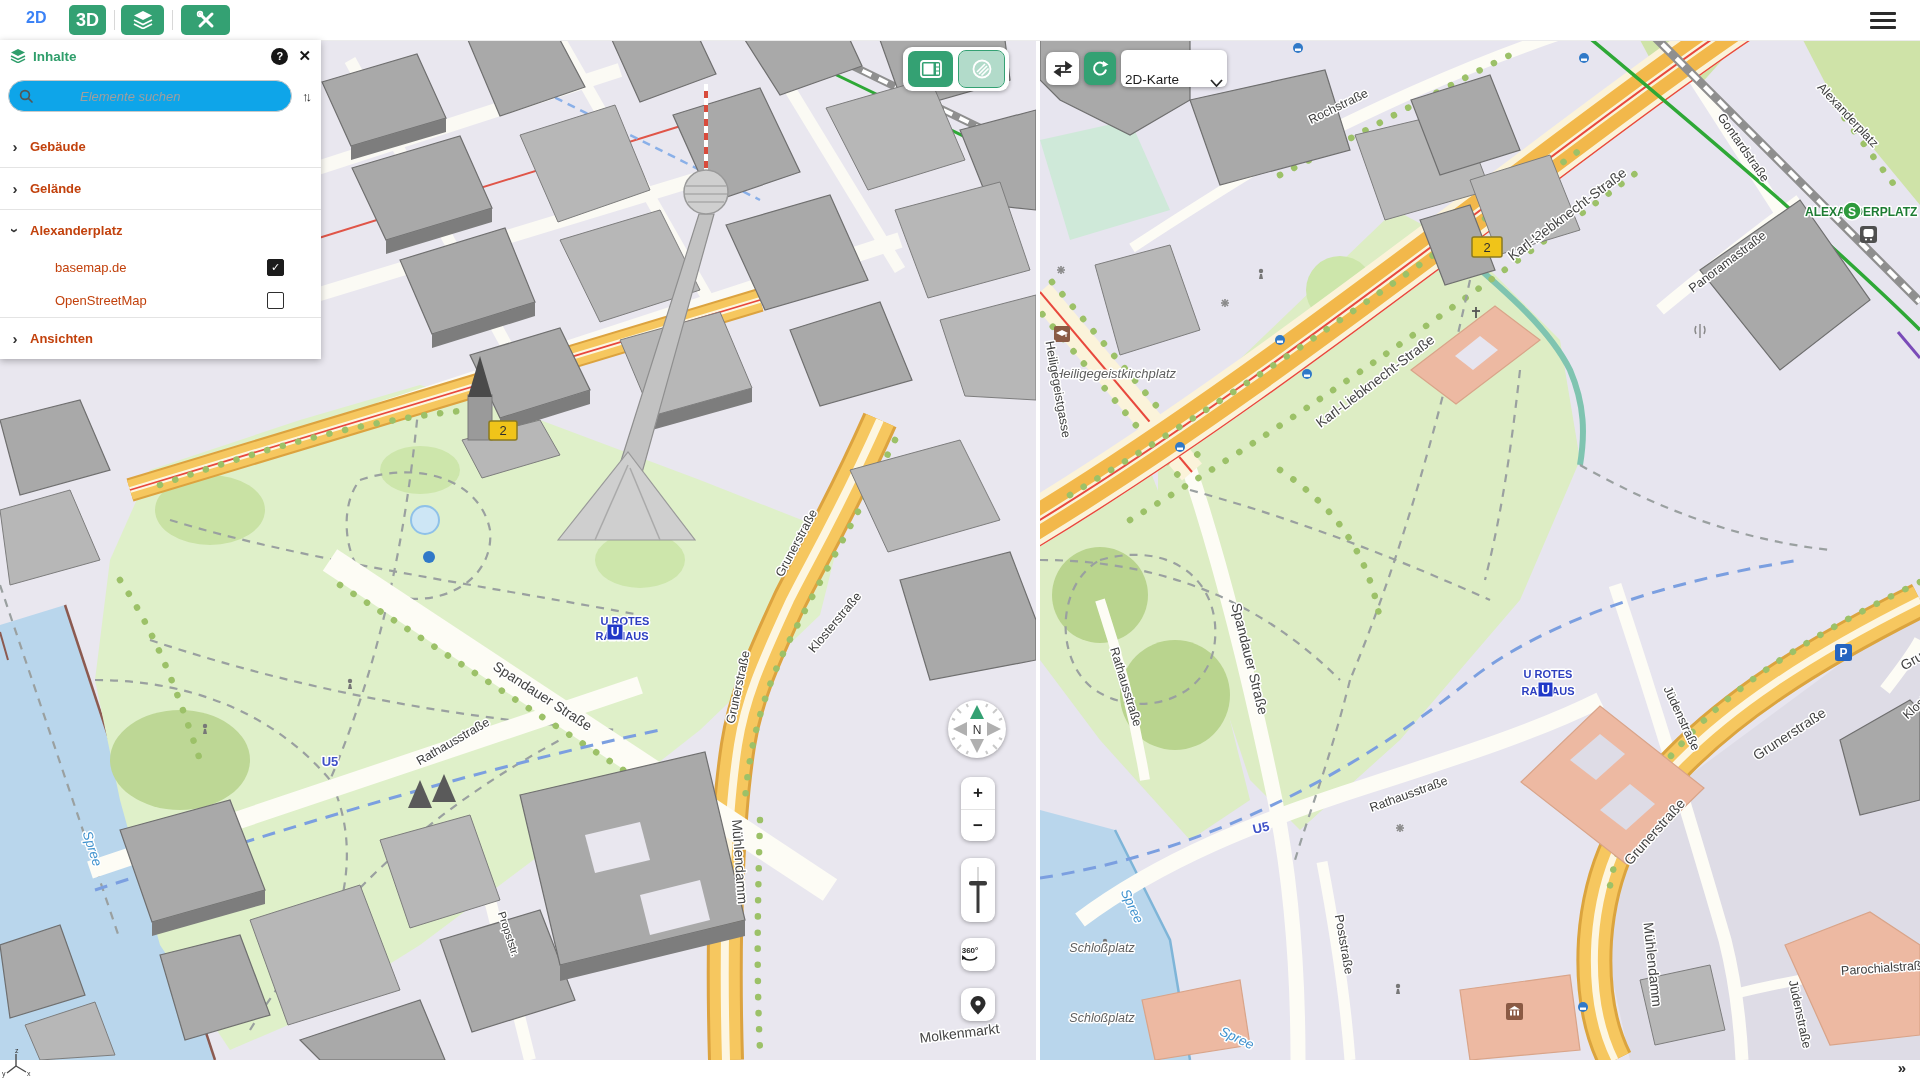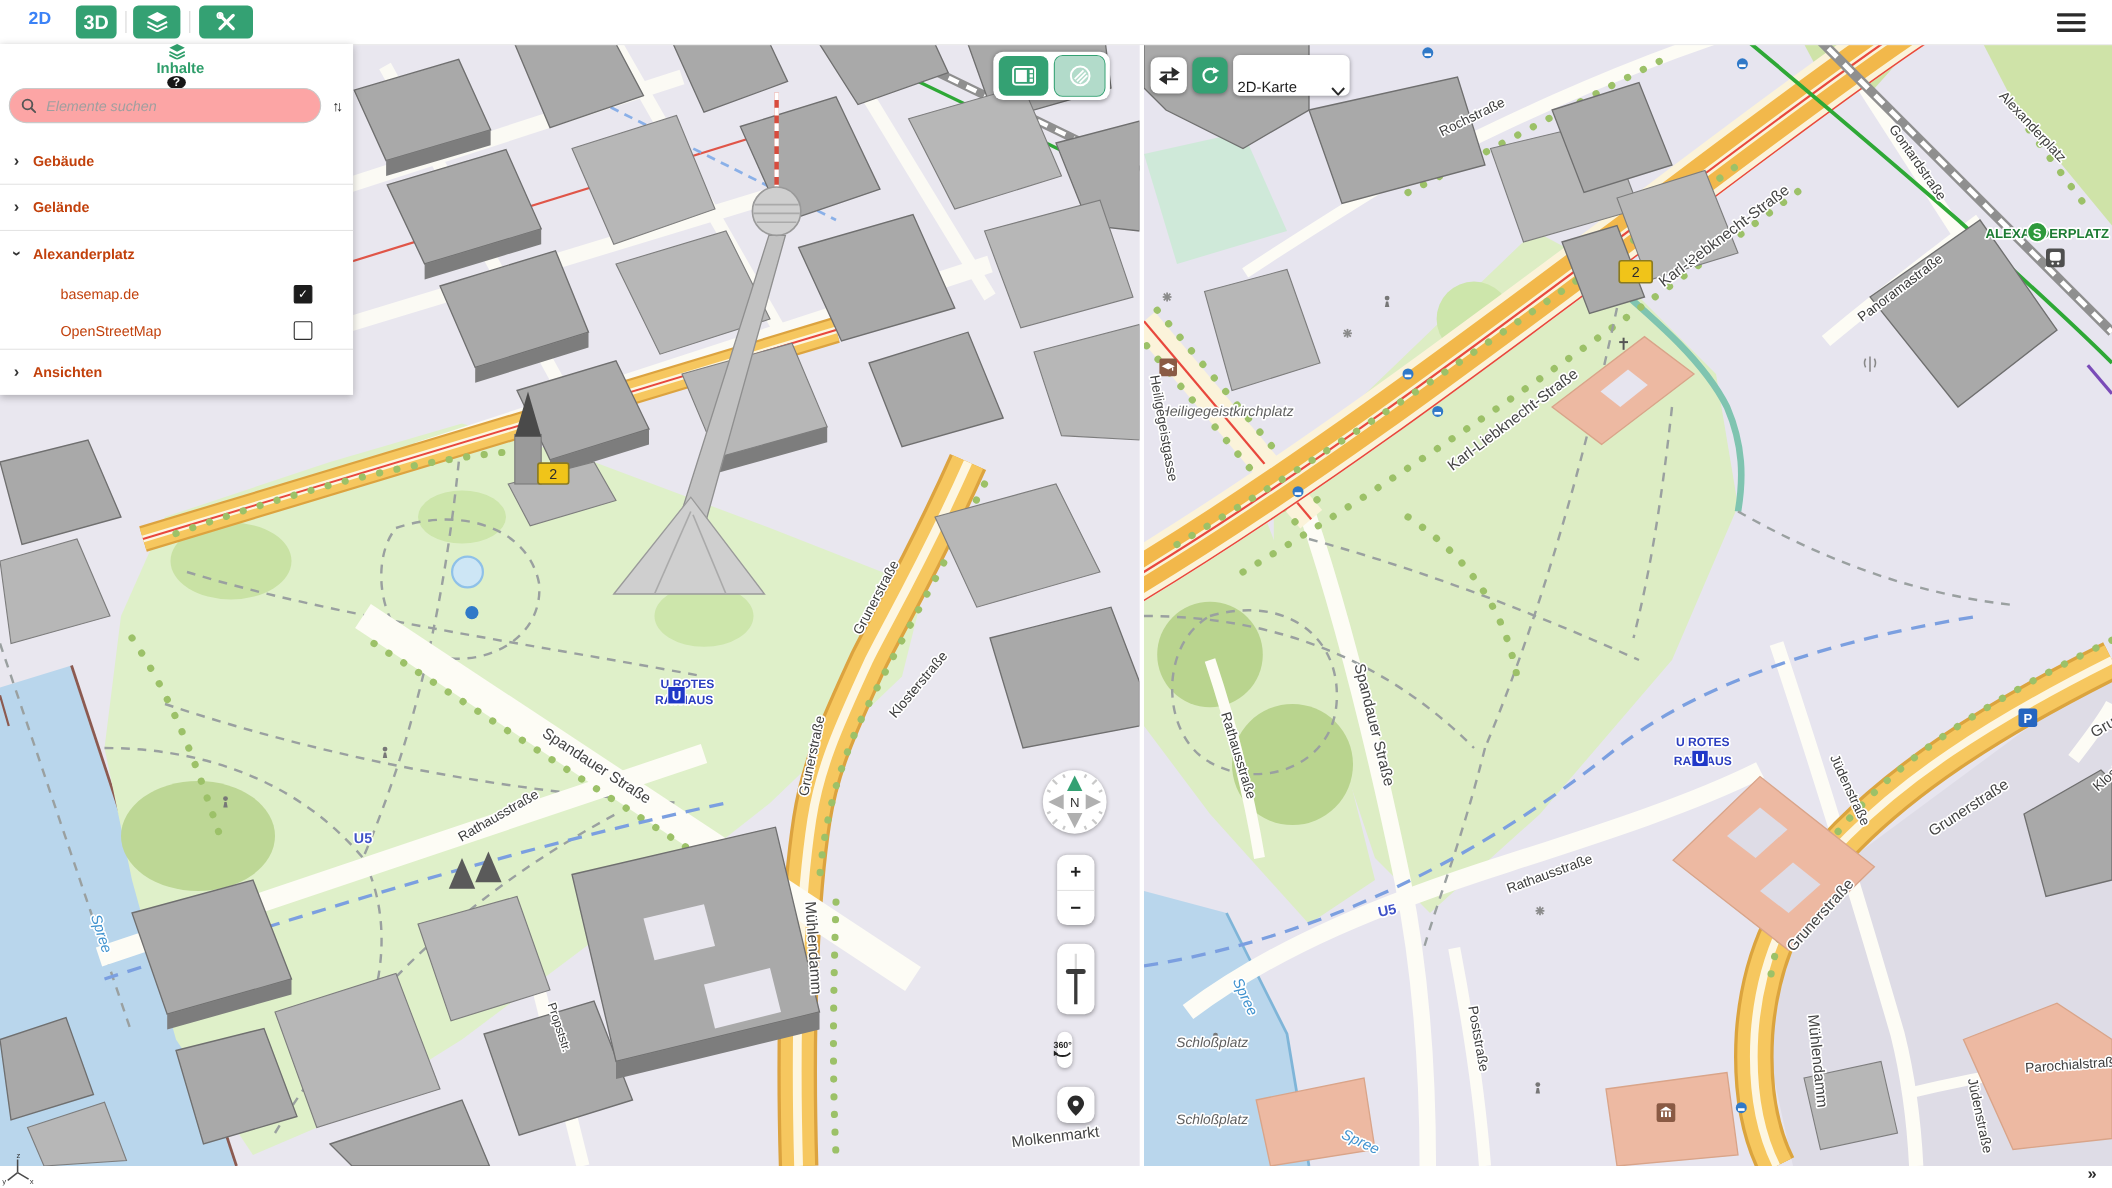--- a/index.html
+++ b/index.html
@@ -16,26 +16,26 @@
   .burger div{height:3px;background:#2b2b2b;border-radius:1px;margin-bottom:4px;}
   
   .pane{position:absolute;top:40px;height:1020px;overflow:hidden;background:#e9e7ef;}
   .pane-left{left:0;width:1036px;}
   .pane-right{left:1040px;width:880px;}
   .footer{position:absolute;left:0;top:1060px;width:1920px;height:20px;background:#fff;z-index:30;}
   .expand{position:absolute;right:14px;top:1059px;font-size:15px;font-weight:bold;color:#2b2b2b;z-index:45;cursor:pointer;}
   .axis{position:absolute;left:2px;top:1048px;z-index:45;}
   
   .panel{position:absolute;left:0;top:40px;width:321px;background:#fff;z-index:50;box-shadow:0 2px 7px rgba(0,0,0,.28);}
-  .phead{height:32px;display:flex;align-items:center;padding:0 10px;flex-direction:column;}
+  .phead{height:32px;display:flex;align-items:center;padding:0 10px;}
   .ptitle{color:#2f9e6b;font-size:13.5px;font-weight:bold;margin-left:7px;flex:1;}
   .phelp{width:17px;height:17px;border-radius:50%;background:#161616;color:#fff;font-size:11px;font-weight:bold;display:flex;align-items:center;justify-content:center;cursor:pointer;}
   .pclose{margin-left:10px;font-size:15px;font-weight:bold;color:#161616;cursor:pointer;}
   .psearch{display:flex;align-items:center;padding:8px 8px 14px 8px;}
-  .spill{flex:0 0 262px;height:30px;border:1.5px solid #c9c9c9;border-radius:16px;display:flex;align-items:center;padding:0 10px;background:#fca5a5;}
+  .spill{flex:0 0 262px;height:30px;border:1.5px solid #c9c9c9;border-radius:16px;display:flex;align-items:center;padding:0 10px;background:#0ea5e9;gap:38px;}
   .spill input{border:none;outline:none;flex:1;font-size:13px;margin-left:7px;font-family:"Liberation Sans",sans-serif;color:#333;background:transparent;}
   .spill input::placeholder{font-style:italic;color:#9f9f9f;}
   .psort{margin-left:10px;font-size:13px;letter-spacing:-3px;color:#222;cursor:pointer;padding-right:4px;}
   .prow{height:41px;display:flex;align-items:center;cursor:pointer;}
   .prow .chv{width:30px;text-align:center;font-size:15px;font-weight:bold;color:#333;}
   .prow.open .chv{display:inline-block;transform:rotate(90deg);}
   .prow .plabel{font-size:13px;font-weight:bold;color:#c2410c;}
   .prow.child{height:33px;}
   .prow.child .plabel{font-weight:normal;margin-left:55px;flex:1;}
   .pdiv{height:1px;background:#e4e4e4;}
@@ -45,21 +45,21 @@
   
   .ctl{position:absolute;background:#fff;border-radius:9px;box-shadow:0 1px 4px rgba(0,0,0,.35);z-index:40;}
   .toggles{left:903px;top:47px;width:106px;height:44px;display:flex;align-items:center;justify-content:center;gap:6px;}
   .tbtn{width:45px;height:36px;border-radius:7px;border:none;display:flex;align-items:center;justify-content:center;cursor:pointer;}
   .tbtn.on{background:#34a173;}
   .tbtn.off{background:rgba(52,161,115,.38);outline:1px solid #34a173;}
   .compass{left:948px;top:700px;width:58px;height:58px;border-radius:50%;display:flex;align-items:center;justify-content:center;cursor:pointer;}
   .zoomctl{left:961px;top:777px;width:34px;height:64px;display:flex;flex-direction:column;}
   .zbtn{flex:1;border:none;background:transparent;font-size:17px;font-weight:bold;color:#1e1e1e;cursor:pointer;line-height:1;}
   .tiltctl{left:961px;top:858px;width:34px;height:64px;display:flex;align-items:center;justify-content:center;cursor:pointer;}
-  .rotctl{left:961px;top:938px;width:14px;height:33px;display:flex;align-items:center;justify-content:flex-end;cursor:pointer;}
+  .rotctl{left:961px;top:938px;width:34px;height:33px;display:flex;align-items:center;justify-content:flex-start;cursor:pointer;}
   .rot360{font-size:8px;font-weight:bold;color:#222;}
   .pinctl{left:961px;top:988px;width:34px;height:33px;display:flex;align-items:center;justify-content:center;cursor:pointer;}
   .rm-swap{left:1046px;top:52px;width:33px;height:33px;display:flex;align-items:center;justify-content:center;cursor:pointer;border-radius:7px;}
   .rm-sync{left:1084px;top:52px;width:32px;height:33px;display:flex;align-items:center;justify-content:center;cursor:pointer;border-radius:7px;background:#34a173;box-shadow:0 1px 4px rgba(0,0,0,.35);position:absolute;z-index:40;}
   .rm-select{left:1121px;top:50px;width:98px;height:37px;display:flex;align-items:flex-end;padding:0 4px;cursor:pointer;border-radius:6px;gap:16px;}
   .rm-select .sel-label{font-size:13.5px;color:#1d1d1d;flex:1;}
   
   svg{display:block;}
   .bldg{fill:#a9a9a9;stroke:#6f6f6f;stroke-width:1.2;}
   .bldg2{fill:#b7b7b7;stroke:#7d7d7d;stroke-width:1;}

